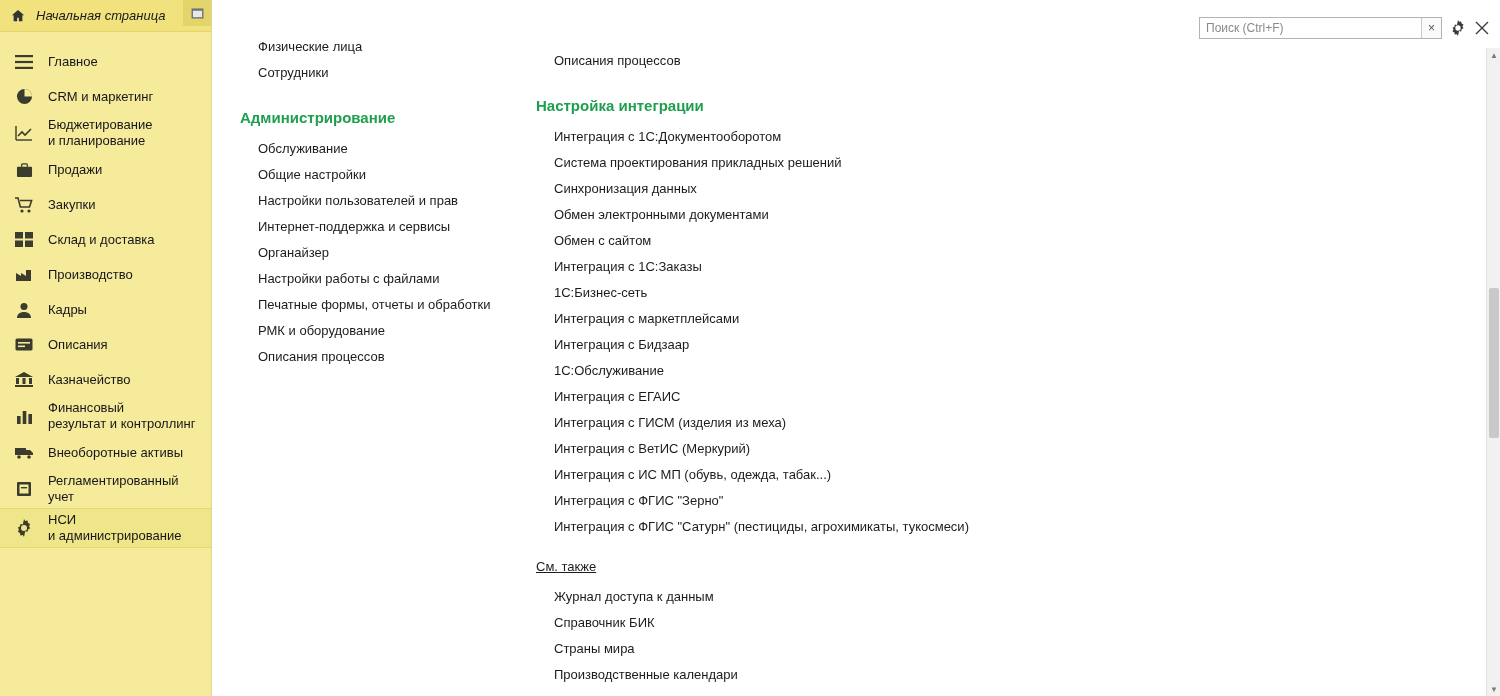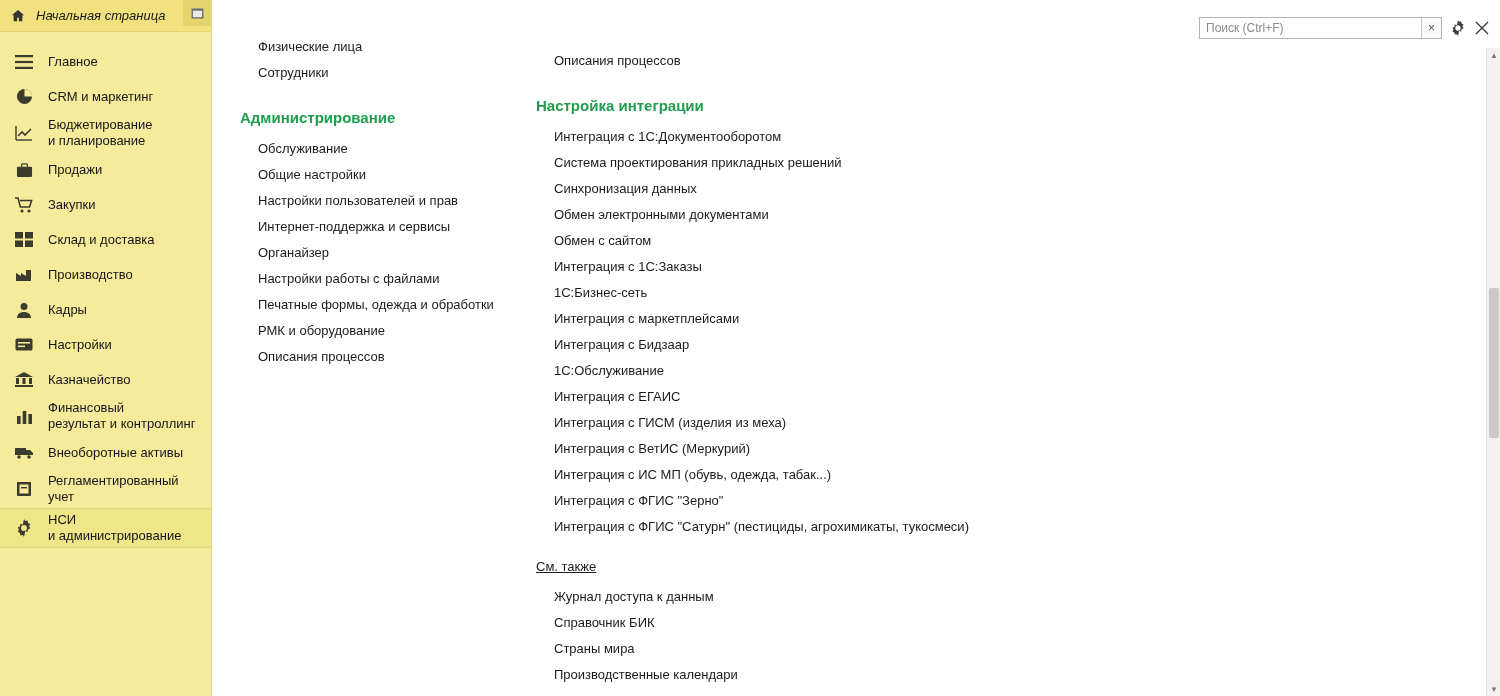--- a/index.html
+++ b/index.html
@@ -317,21 +317,21 @@
       </div>
 
       <div class="nav-item">
         <span class="ic">
           <svg width="18" height="13" viewBox="0 0 18 13">
               <rect x="0.5" y="0.5" width="17" height="12" rx="1.5" fill="#3b3b2e"></rect>
               <rect x="3" y="4" width="12" height="1.6" fill="#f5eb9a"></rect>
               <rect x="3" y="7.5" width="7" height="1.6" fill="#f5eb9a"></rect>
             </svg>
         </span>
-        <span class="lbl">Настройки</span>
+        <span class="lbl">Описания</span>
       </div>
 
       <div class="nav-item">
         <span class="ic">
           <svg width="18" height="15" viewBox="0 0 18 15">
               <rect x="1" y="6" width="3" height="6" fill="#3b3b2e"></rect>
               <rect x="7.5" y="6" width="3" height="6" fill="#3b3b2e"></rect>
               <rect x="14" y="6" width="3" height="6" fill="#3b3b2e"></rect>
               <path d="M0 5L9 0l9 5z" fill="#3b3b2e"></path>
               <rect x="0" y="13" width="18" height="2" fill="#3b3b2e"></rect>
@@ -417,21 +417,21 @@
         <a class="link">Сотрудники</a>
 
         <div class="group-title">Администрирование</div>
 
         <a class="link">Обслуживание</a>
         <a class="link">Общие настройки</a>
         <a class="link">Настройки пользователей и прав</a>
         <a class="link">Интернет-поддержка и сервисы</a>
         <a class="link">Органайзер</a>
         <a class="link">Настройки работы с файлами</a>
-        <a class="link">Печатные формы, одежда и обработки</a>
+        <a class="link">Печатные формы, отчеты и обработки</a>
         <a class="link">РМК и оборудование</a>
         <a class="link">Описания процессов</a>
       </div>
 
       <div class="col-right">
         <a class="link" style="line-height:26px; padding-top:14px;">Описания процессов</a>
 
         <div class="group-title">Настройка интеграции</div>
 
         <a class="link">Интеграция с 1С:Документооборотом</a>

